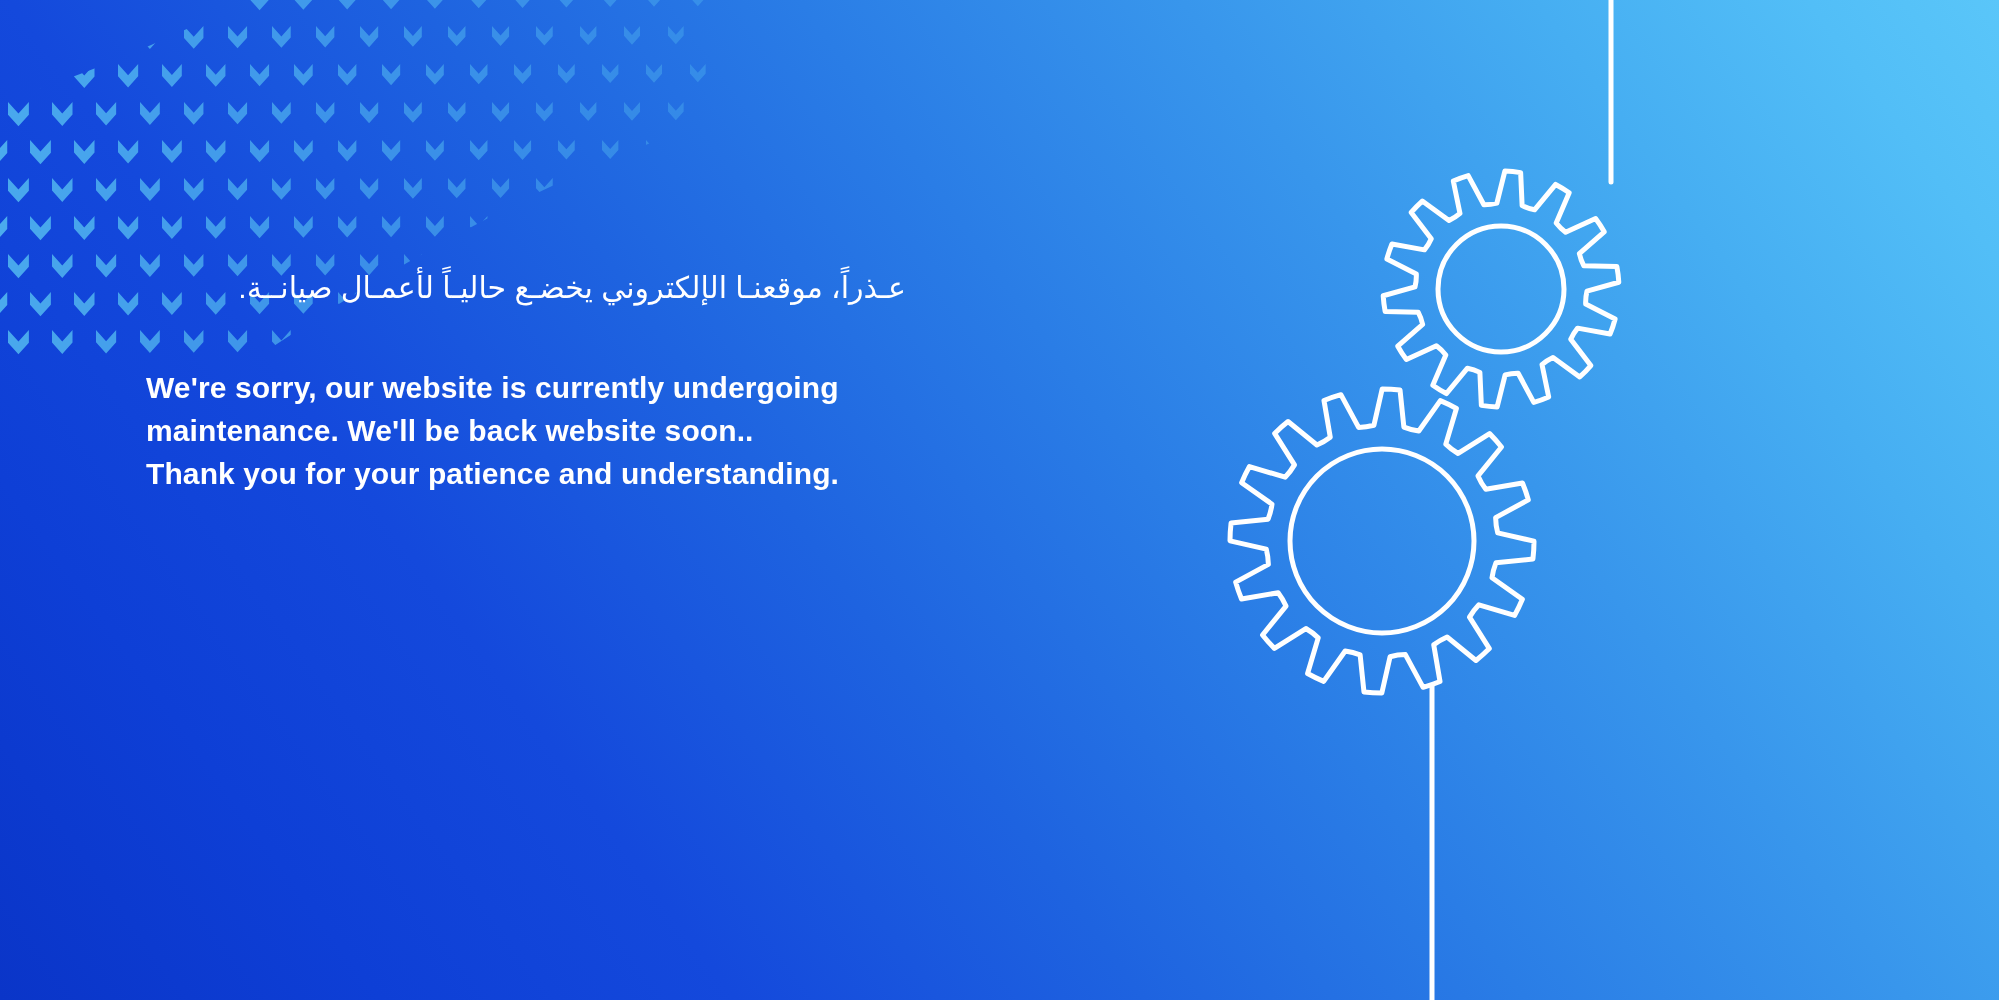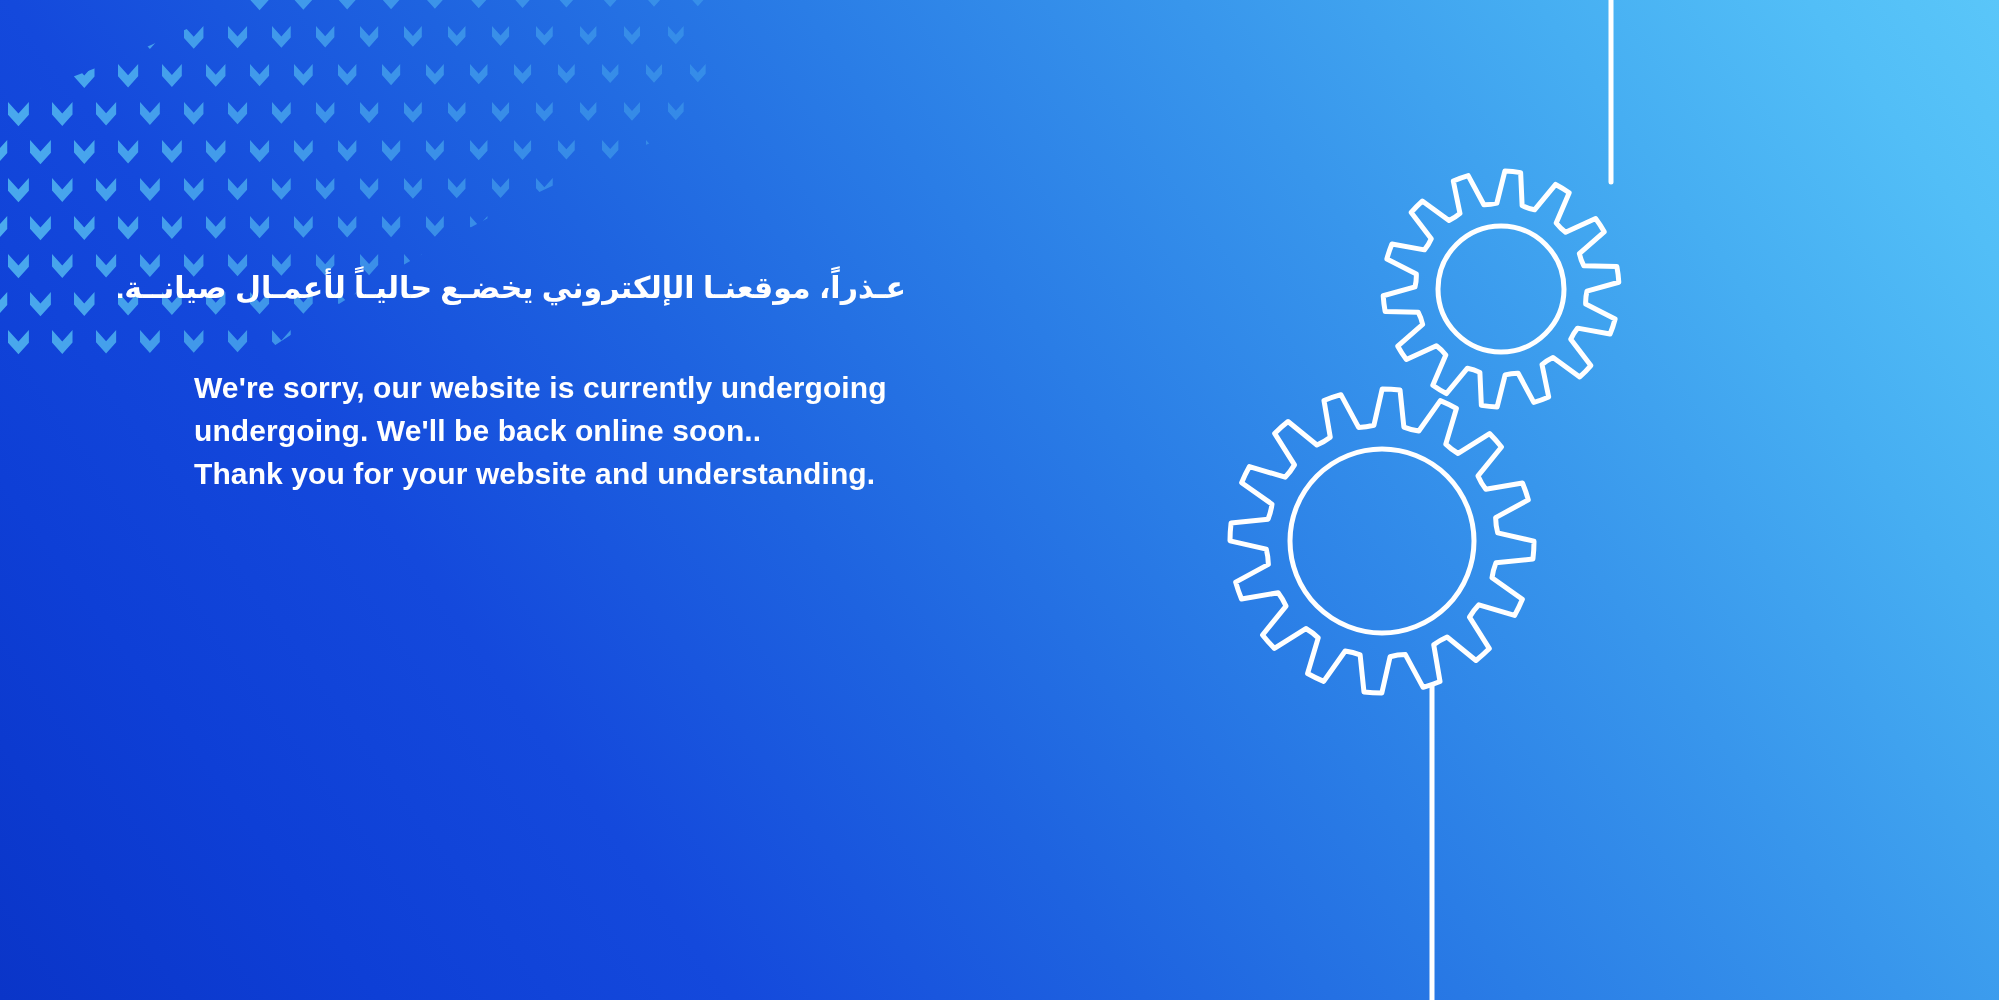--- a/index.html
+++ b/index.html
@@ -59,38 +59,38 @@
     top:262px;
     width:760px;
   }
 
   .ar-block {
     direction:rtl;
     text-align:right;
     color:#FFFFFF;
     font-size:30px;
     line-height:52px;
-    font-weight:700;
+    font-weight:400;
     letter-spacing:0.2px;
     white-space:nowrap;
   }
   .ar-line { display:block; }
 
   .en-block {
     direction:ltr;
     text-align:left;
     color:#FFFFFF;
     font-size:30px;
     line-height:43px;
     font-weight:700;
     letter-spacing:0.1px;
     margin-top:52px;
     white-space:nowrap;
   }
-  .en-line { display:block;margin-left:48px; }
+  .en-line { display:block; }
 </style>
 </head>
 <body>
 
 <div id="stage">
 
   <svg id="chevrons" viewBox="0 0 780 480" xmlns="http://www.w3.org/2000/svg" aria-hidden="true">
     <defs>
       <g id="chev">
         <path d="M0,0 L9,10 L18,0 L18,11 L9,21 L0,11 Z"></path>
@@ -718,18 +718,18 @@
   </svg>
 
   <div id="copy">
 
     <div class="ar-block" dir="rtl">
       <span class="ar-line">عـذراً، موقعنـا الإلكتروني يخضـع حاليـاً لأعمـال صيانــة.</span>
     </div>
 
     <div class="en-block" dir="ltr">
       <span class="en-line">We're sorry, our website is currently undergoing</span>
-      <span class="en-line">undergoing. We'll be back online soon..</span>
-      <span class="en-line">Thank you for your website and understanding.</span>
+      <span class="en-line">maintenance. We'll be back website soon..</span>
+      <span class="en-line">Thank you for your patience and understanding.</span>
     </div>
 
   </div>
 </div>
 
 </body></html>

